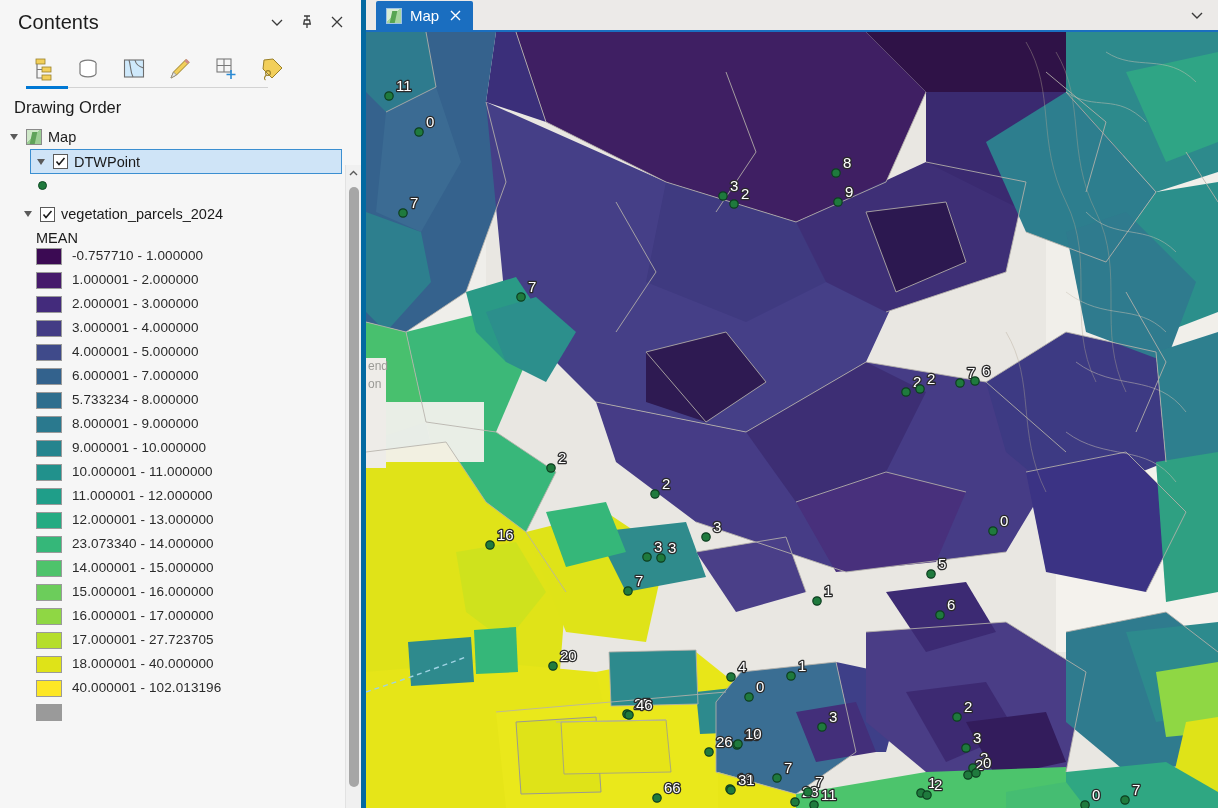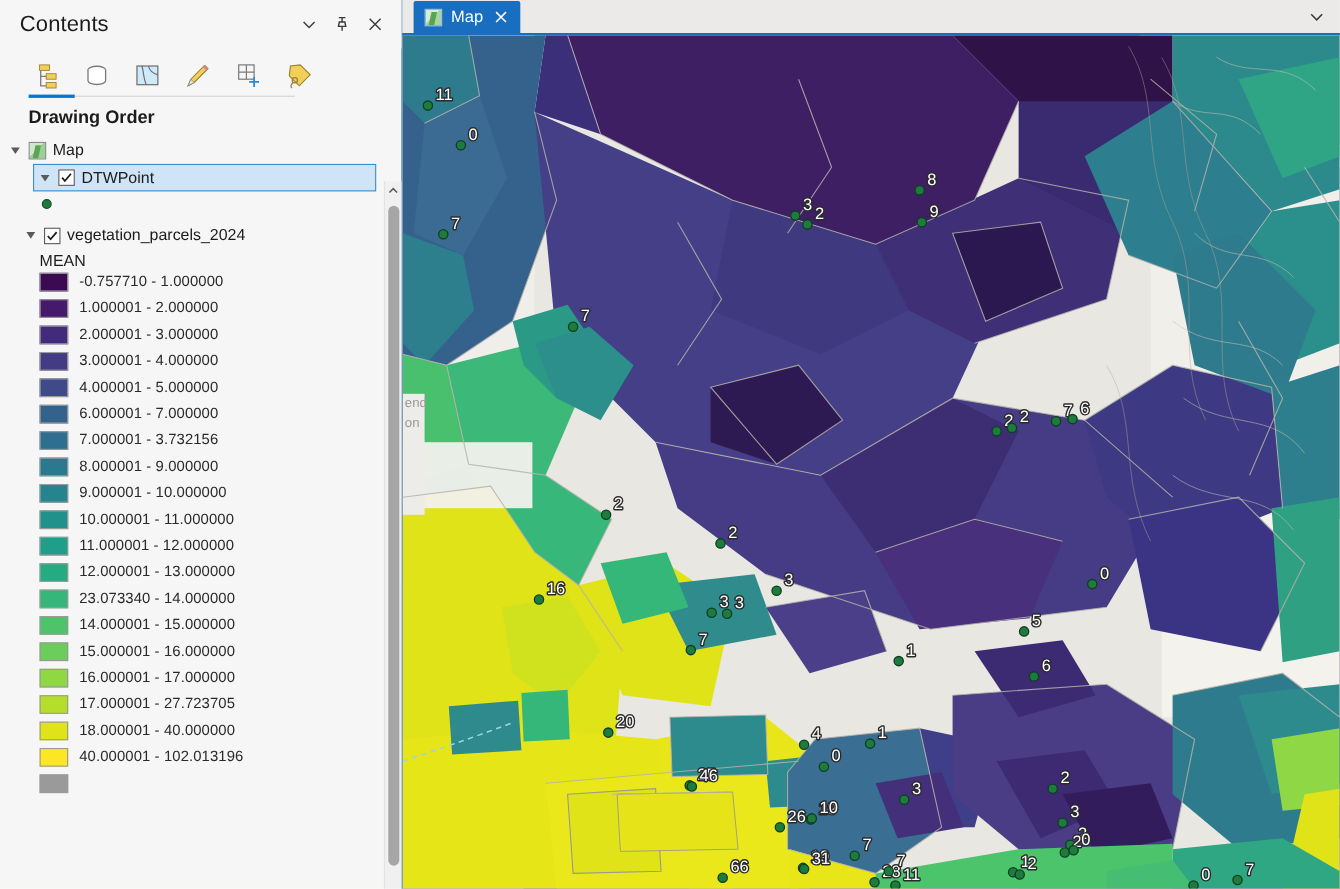--- a/index.html
+++ b/index.html
@@ -9,21 +9,21 @@
     background:#ffffff;
     font-size:13px;
     color:#323130;
   }
   #app{ position:relative; width:1218px; height:808px; display:flex; }
 
   
   #contents-pane{
     width:366px; height:808px;
     background:#f6f6f6;
-    border-right:1px solid #0369a1;
+    border-right:5px solid #0369a1;
     position:relative;
     display:flex; flex-direction:column;
     flex:0 0 366px;
   }
   .pane-header{
     height:44px; display:flex; align-items:center;
     padding:0 8px 0 18px;
     background:#f6f6f6;
   }
   .pane-title{
@@ -64,22 +64,22 @@
   .tool-btn{ width:32px;height:32px; display:flex;align-items:center;justify-content:center; cursor:pointer;}
   .tool-underline{
     position:absolute; left:26px; bottom:1px; width:42px; height:3px; background:#0078d4;
   }
   .tool-underline-rest{
     position:absolute; left:68px; bottom:2px; width:200px; height:1px; background:#d3d3d3;
   }
 
   
   .drawing-order{
-    font-size:16.5px; font-weight:bold; color:#1b1b1b;
-    padding:8px 0 6px 26px;
+    font-size:16.5px; font-weight:normal; color:#1b1b1b;
+    padding:8px 0 6px 14px;
   }
 
   
   .toc{
     position:relative; flex:1; overflow:hidden;
     padding-top:2px;
   }
   .toc-row{
     display:flex; align-items:center; height:24px;
     padding-left:8px; gap:6px; cursor:pointer; white-space:nowrap;
@@ -330,21 +330,21 @@
           <div class="legend-row">
             <div class="swatch" style="background: rgb(63, 74, 138);"></div>
             <span class="legend-text">4.000001 - 5.000000</span>
           </div>
           <div class="legend-row">
             <div class="swatch" style="background: rgb(51, 98, 141);"></div>
             <span class="legend-text">6.000001 - 7.000000</span>
           </div>
           <div class="legend-row">
             <div class="swatch" style="background: rgb(46, 110, 142);"></div>
-            <span class="legend-text">7.000001 - 3.732156</span>
+            <span class="legend-text">5.733234 - 8.000000</span>
           </div>
           <div class="legend-row">
             <div class="swatch" style="background: rgb(42, 121, 142);"></div>
             <span class="legend-text">8.000001 - 9.000000</span>
           </div>
           <div class="legend-row">
             <div class="swatch" style="background: rgb(37, 132, 142);"></div>
             <span class="legend-text">9.000001 - 10.000000</span>
           </div>
           <div class="legend-row">

